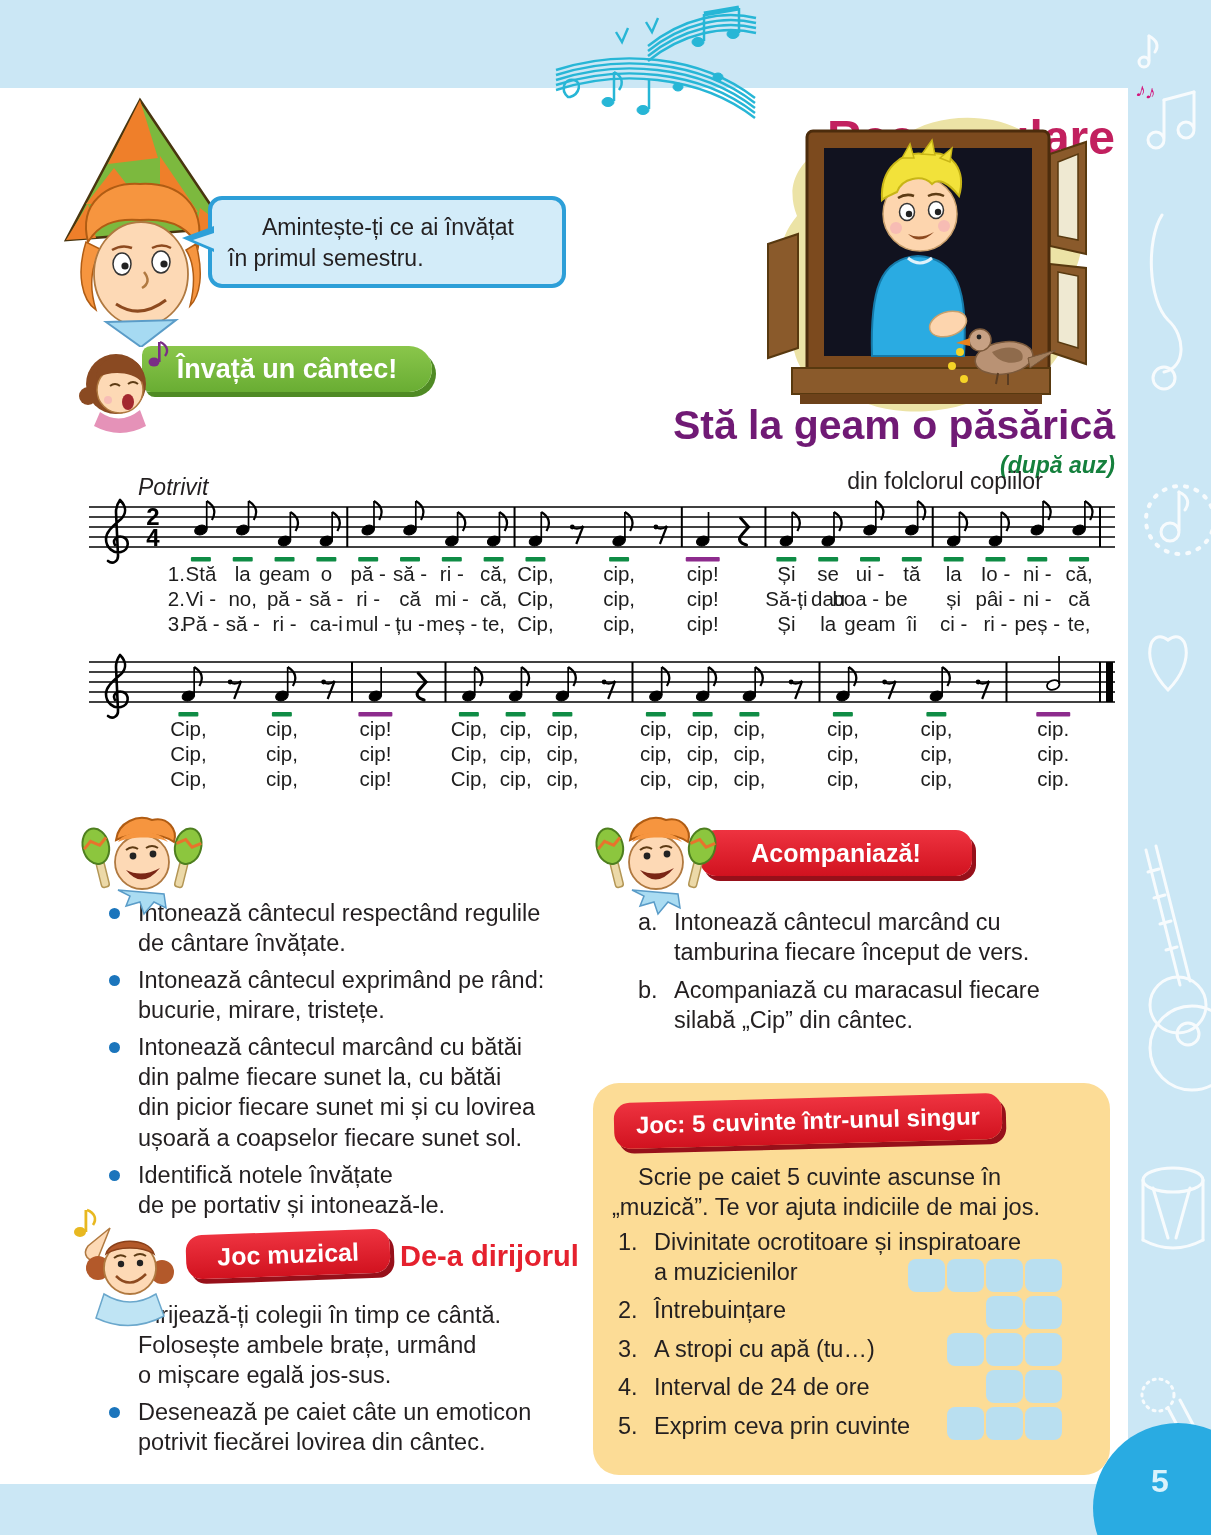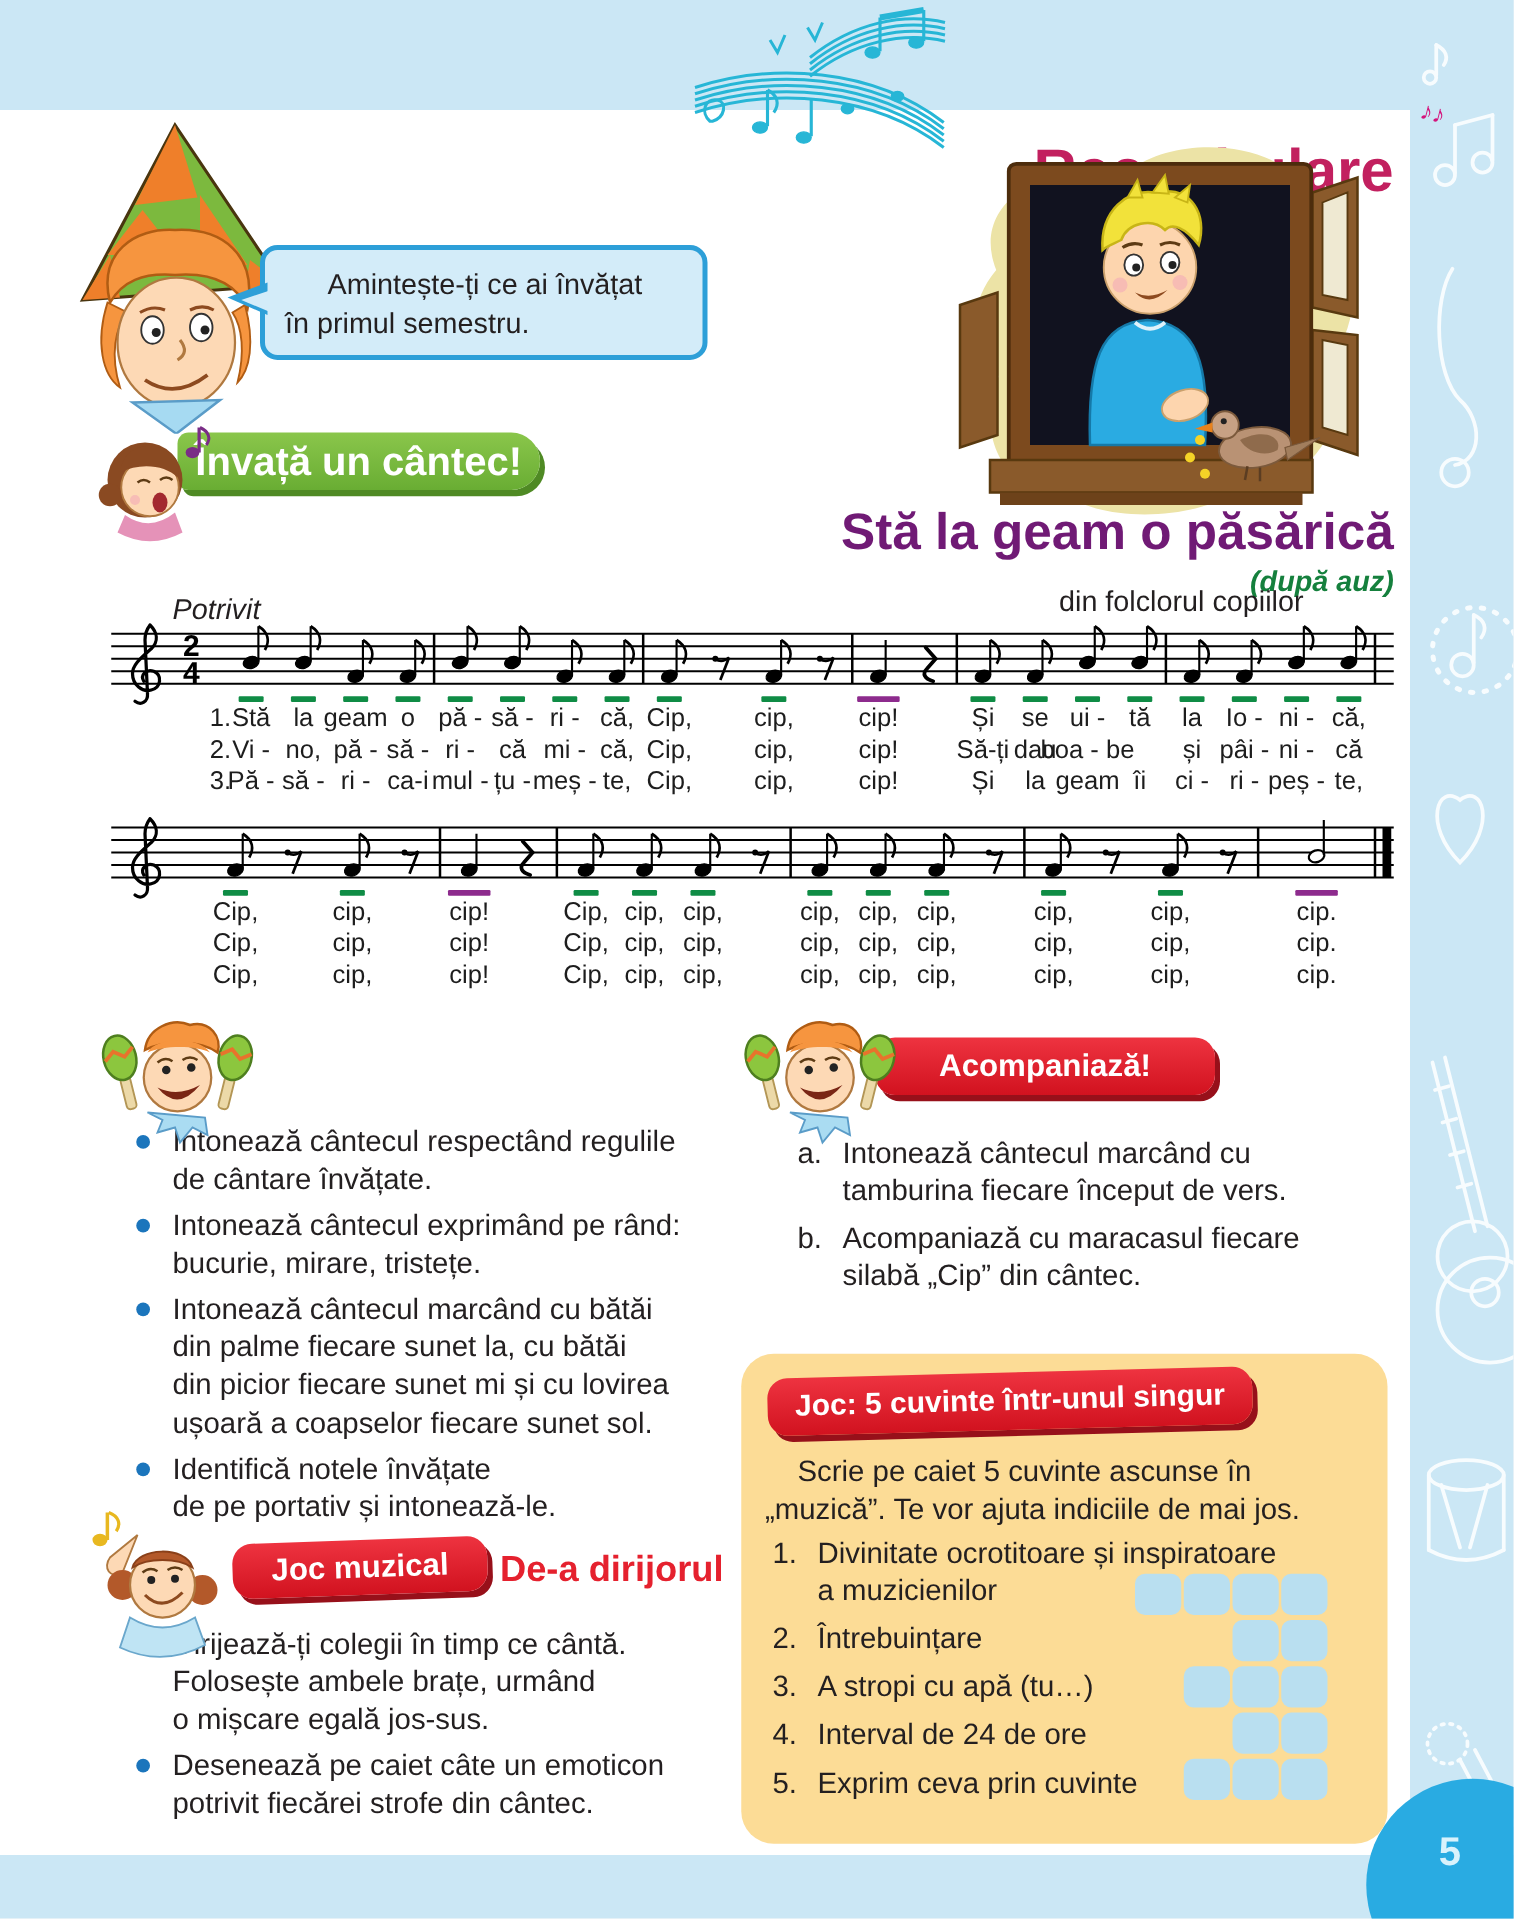--- a/index.html
+++ b/index.html
@@ -3,21 +3,21 @@
 <meta charset="utf-8">
 <style>
   body{margin:0;background:#eee}
   #page{position:relative;width:1211px;height:1535px;background:#fff;overflow:hidden;
         font-family:"Liberation Sans",sans-serif;color:#231f20}
   .abs{position:absolute}
   .band{background:#cbe7f5}
   
   .banner{color:#fff;font-weight:bold;display:flex;align-items:center;justify-content:center;text-align:center}
   .banner-green{background:linear-gradient(180deg,#8ac64b,#69ad33);border-radius:10px 26px 26px 10px;
-                box-shadow:4px 5px 0 #4f8a24;font-size:32px}
+                box-shadow:4px 5px 0 #4f8a24;font-size:27px}
   .banner-purple{background:linear-gradient(180deg,#8b3a92,#6e2376);border-radius:16px;
                 box-shadow:4px 5px 0 #4c1653;font-size:25px}
   .banner-red{background:linear-gradient(180deg,#ee3340,#d1121f);border-radius:16px;
                 box-shadow:4px 5px 0 #97101a;font-size:25px}
   
   .bubble{background:#d3ecf9;border:4px solid #2d9fd8;border-radius:14px;
           font-size:23px;line-height:1.35;padding:12px 16px 10px 16px;white-space:pre-line;text-indent:34px}
   .bubble:before{content:"";position:absolute;left:-30px;top:26px;border-style:solid;
           border-width:12px 32px 14px 0;border-color:transparent #2d9fd8 transparent transparent}
   .bubble:after{content:"";position:absolute;left:-19px;top:32px;border-style:solid;
@@ -572,21 +572,21 @@
     <path d="M58 70 Q72 84 88 68" stroke="#8d4a1f" stroke-width="2.5" fill="none"></path>
     <path d="M46 88 q26 16 52 0 l8 22 q-34 18 -68 2 Z" fill="#bfe4f4" stroke="#6aa7cc" stroke-width="1.5"></path>
   </svg>
   <div class="banner banner-red abs" style="left:186px;top:1232px;width:204px;height:44px;transform:rotate(-2deg)">Joc muzical</div>
   <div class="abs" style="left:400px;top:1240px;font-size:29px;font-weight:bold;color:#e5212e">De-a dirijorul</div>
   <ul class="blist abs" style="left:100px;top:1300px;width:500px" id="jm-list">
       <li>Dirijează-ți colegii în timp ce cântă.
 Folosește ambele brațe, urmând
 o mișcare egală jos-sus.</li>
       <li>Desenează pe caiet câte un emoticon
-potrivit fiecărei strofe din cântec.</li>
+potrivit fiecărei lovirea din cântec.</li>
     </ul>
 
   <div class="ybox abs" style="left:593px;top:1083px;width:517px;height:392px"></div>
   <div class="banner banner-red abs" style="left:614px;top:1098px;width:388px;height:46px;transform:rotate(-1.5deg);font-size:24px">Joc: 5 cuvinte într-unul singur</div>
   <div class="abs" style="left:612px;top:1163px;width:488px;font-size:23.5px;line-height:1.26;white-space:pre-line;text-indent:26px">Scrie pe caiet 5 cuvinte ascunse în
 „muzică”. Te vor ajuta indiciile de mai jos.</div>
   <ol class="flist abs" style="left:618px;top:1228px;width:430px" id="wg-list">
       <li>
         <span class="num">1.</span>
         <span class="txt">Divinitate ocrotitoare și inspiratoare

